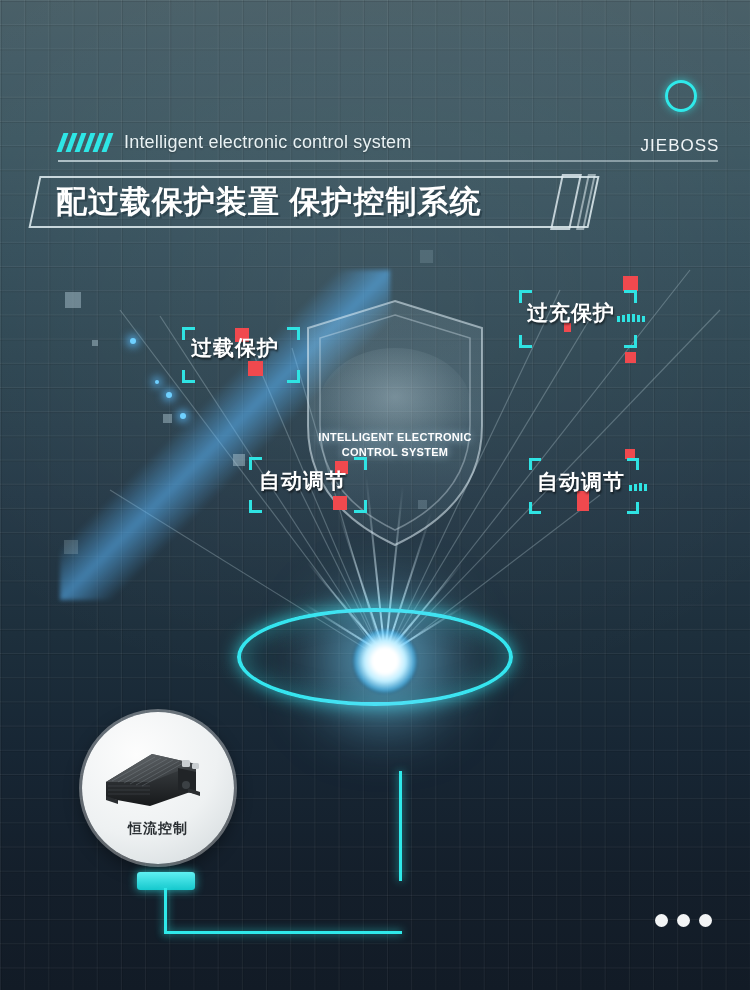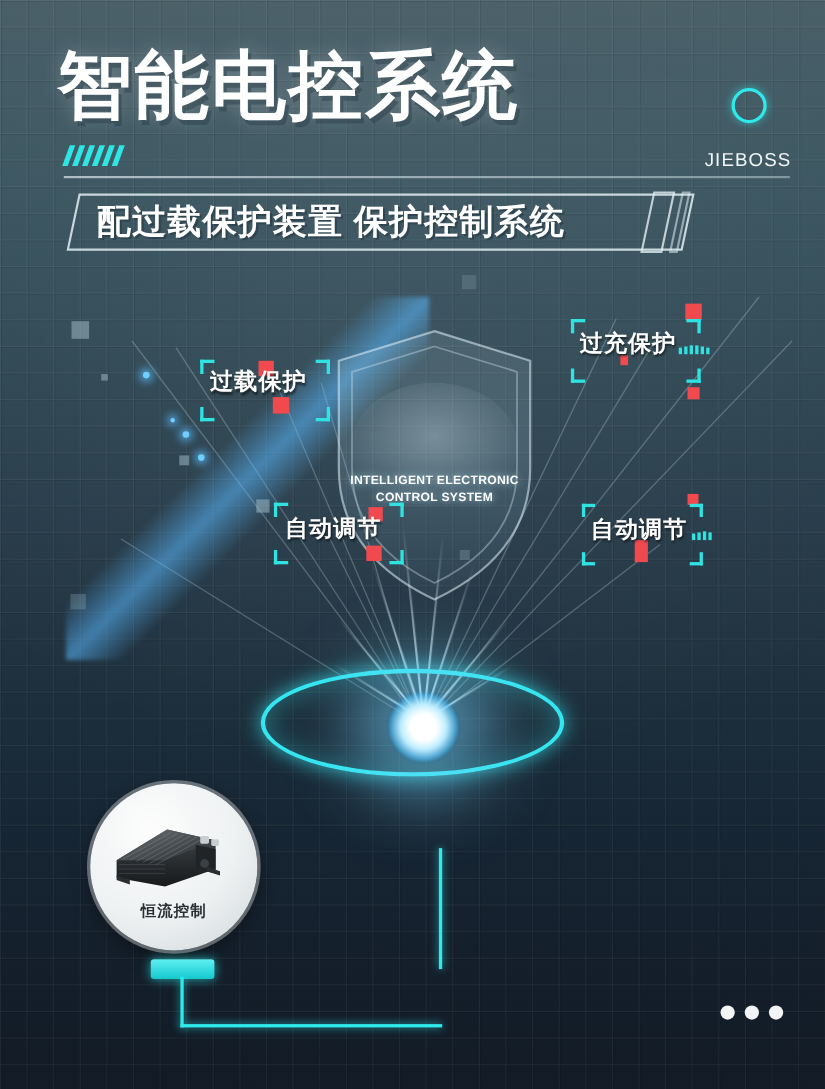--- a/index.html
+++ b/index.html
@@ -72,21 +72,21 @@
   .brand-name {
     position:absolute; left:610px; top:136px; width:140px; text-align:center;
     font-size:17px; color:#f0f5f7; letter-spacing:1px;
   }
   .hr {
     position:absolute; left:58px; top:160px; width:660px; height:2px;
     background:linear-gradient(90deg, rgba(210,225,230,.75), rgba(210,225,230,.45));
   }
 
   
-  .banner { position:absolute; left:66px; top:176px; width:560px; height:52px; }
+  .banner { position:absolute; left:34px; top:176px; width:560px; height:52px; }
   .banner-frame {
     position:absolute; inset:0;
     border:2px solid rgba(226,238,242,.85);
     transform:skewX(-12deg);
   }
   .banner-text {
     position:absolute; left:22px; top:4px;
     font-size:31px; line-height:44px; font-weight:bold; color:#ffffff;
     letter-spacing:1px; white-space:nowrap;
     text-shadow:2px 2px 0 rgba(30,50,60,.5);
@@ -193,31 +193,31 @@
 </head>
 <body>
 
 <div id="root">
 
   <div class="grid"></div>
   <div class="grid2"></div>
   <div class="vign"></div>
 
   <div class="header">
-    <div class="main-title">智能电控系统</div>
 
     <div class="sub-row">
       <span class="slashes">
         <i></i>
           <i></i>
           <i></i>
           <i></i>
           <i></i>
           <i></i>
       </span>
+      <span class="sub-en">Intelligent electronic control system</span>
     </div>
 
     <div class="brand-circle"></div>
     <div class="brand-name">JIEBOSS</div>
     <div class="hr"></div>
 
     <div class="banner">
       <div class="banner-frame"></div>
       <div class="banner-bar"></div>
       <div class="banner-bar2"></div>

